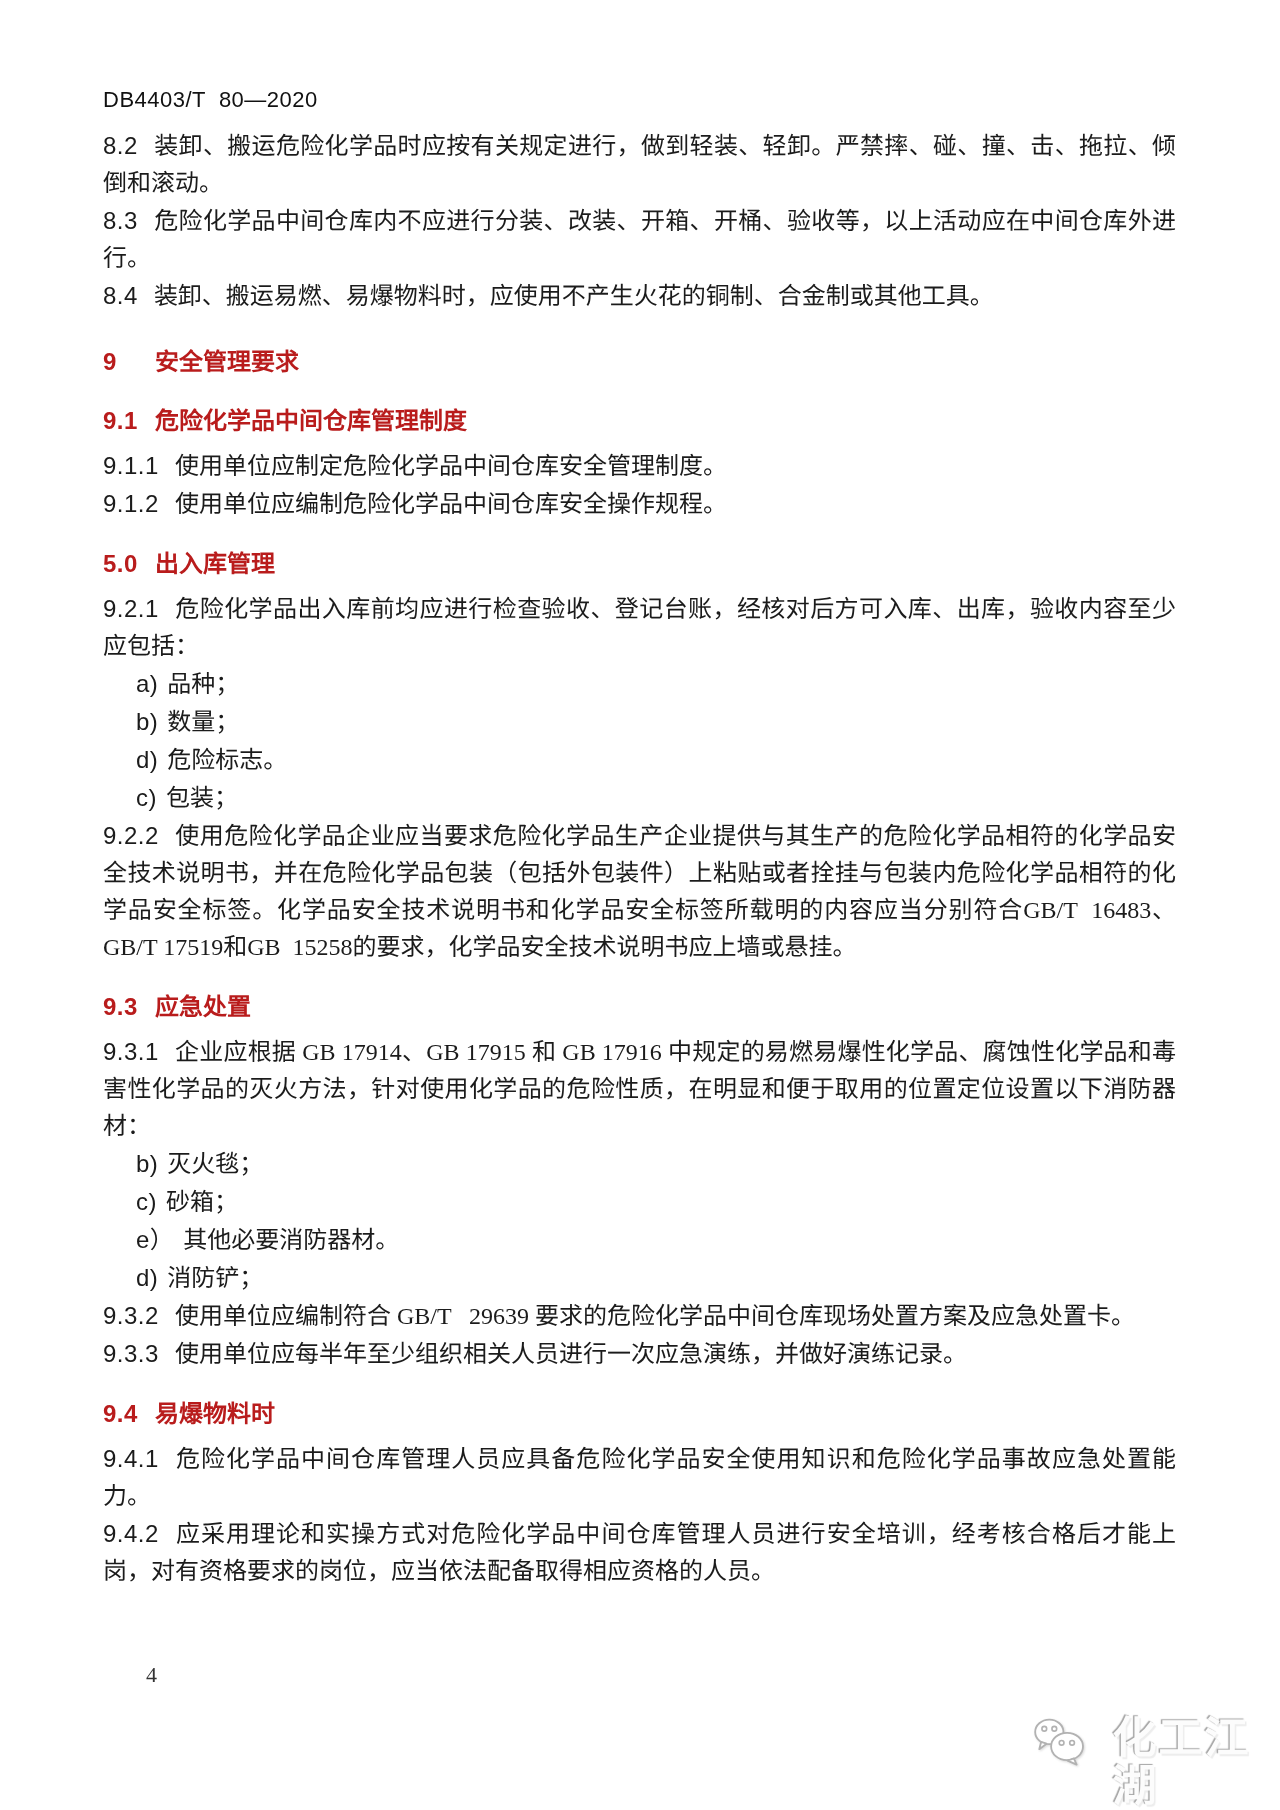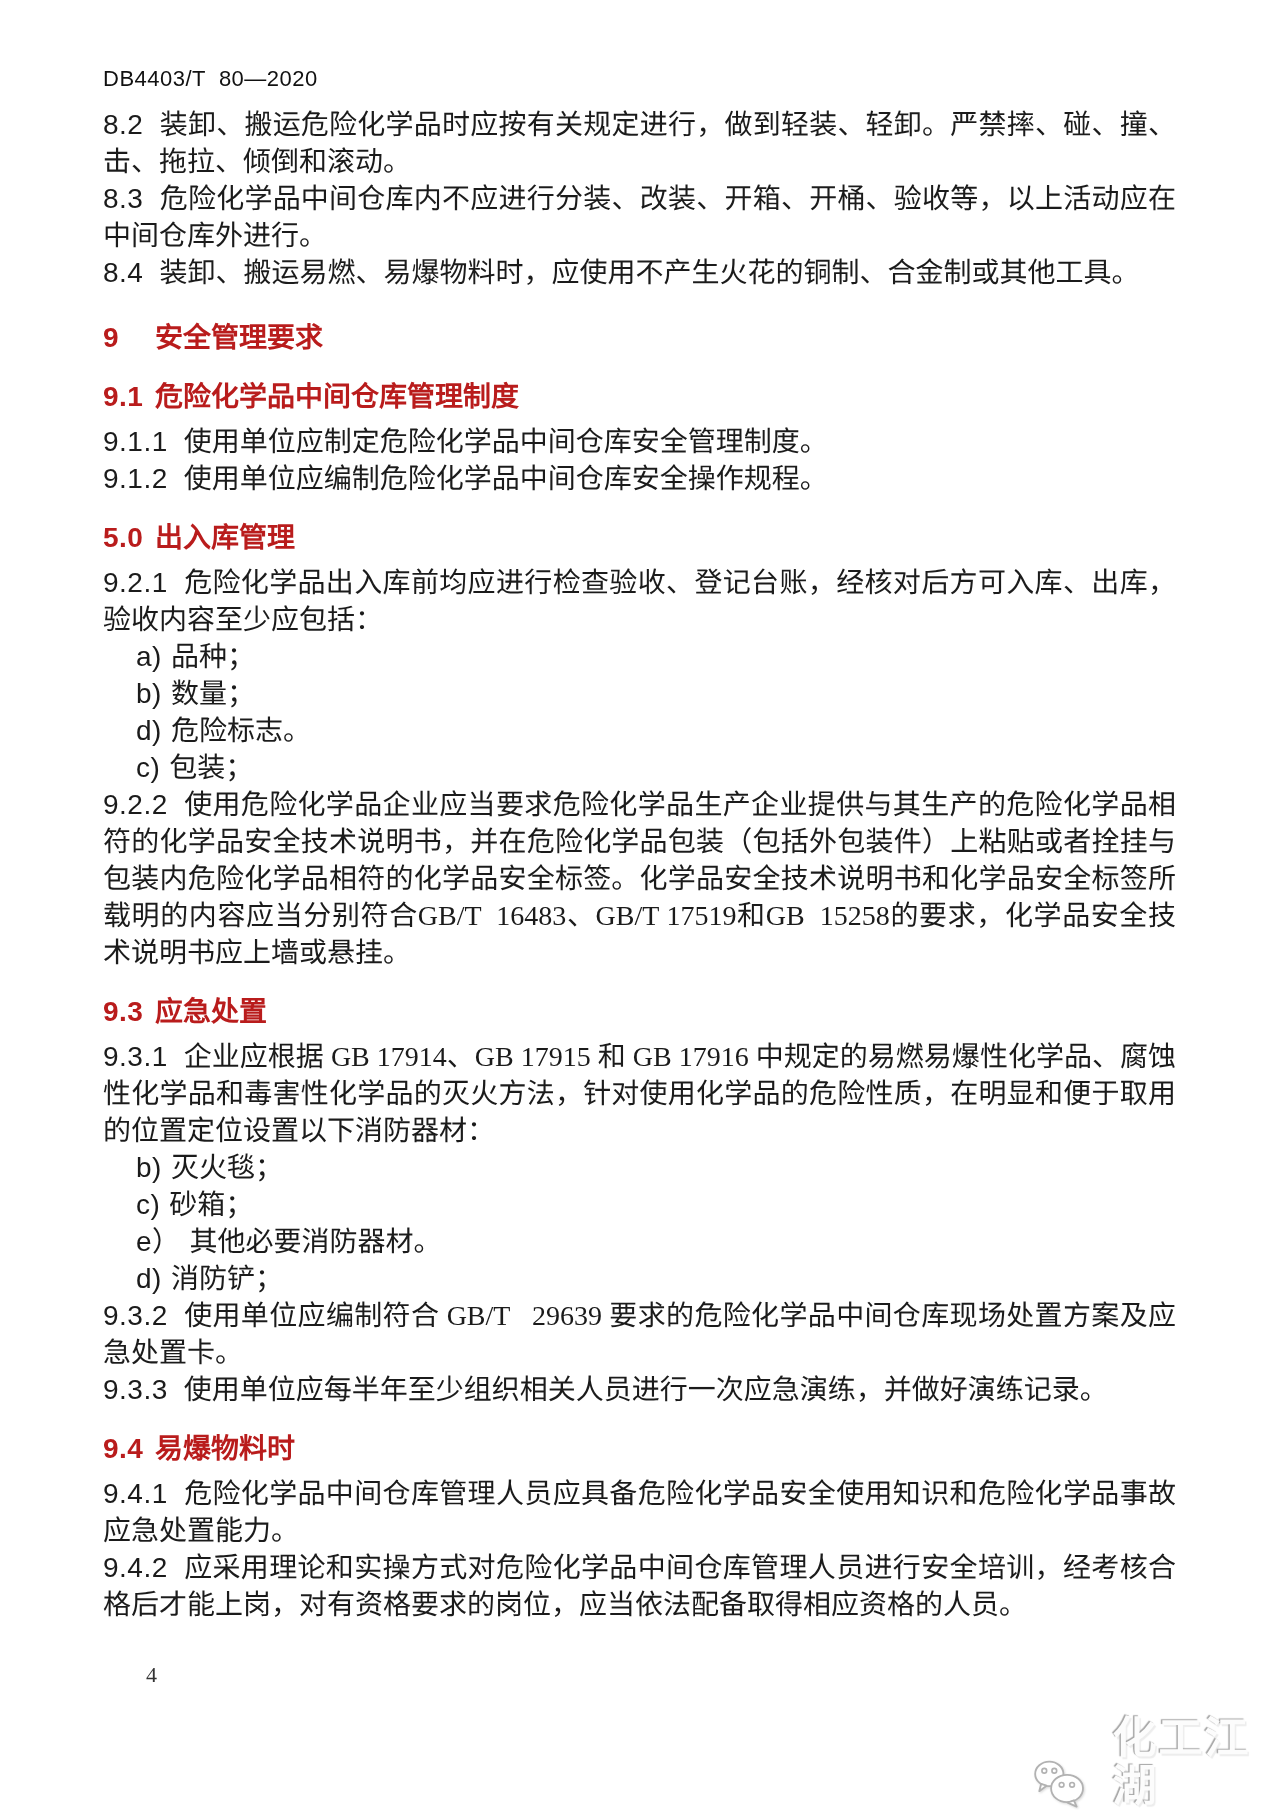--- a/index.html
+++ b/index.html
@@ -4,35 +4,35 @@
 <style>
   html,body{margin:0;padding:0;background:#ffffff;}
   body{
     width:1280px;height:1810px;position:relative;overflow:hidden;
     font-family:"Liberation Serif","DejaVu Serif",serif;
     color:#1b1b1b;
     -webkit-font-smoothing:antialiased;
   }
   .page{
     position:absolute;inset:0;
-    padding:64px 104px 0 103px;
+    padding:85px 104px 0 103px;
     box-sizing:border-box;
     background:#ffffff;
   }
   .doc-header{
     font-family:"Liberation Sans","DejaVu Sans",sans-serif;
     font-size:22px;line-height:30px;
     letter-spacing:0.5px;
     color:#111;
     white-space:pre;
     margin-bottom:12px;
   }
   #doc{width:1073px;}
   .clause, .item, .h1, .h2{
-    font-size:28px;line-height:37px;margin:0;
+    font-size:24px;line-height:37px;margin:0;
   }
   .clause{ text-align:justify; }
   .clause .txt, .item .txt{ white-space:pre-wrap; }
   .num{
     font-family:"Liberation Sans","DejaVu Sans",sans-serif;
     letter-spacing:0.5px;
   }
   .clause .num{ margin-right:16px; }
   .item{ margin-left:33px; }
   .item .num{ margin-right:9px; }
@@ -45,21 +45,21 @@
   .h1 .num, .h2 .num{
     display:inline-block;min-width:52px;font-weight:700;
   }
   .page-number{
     position:absolute;left:146px;top:1662px;
     font-family:"Liberation Serif","DejaVu Serif",serif;
     font-size:22px;color:#333;
   }
   .watermark{
     position:absolute;left:1032px;top:1714px;
-    display:flex;align-items:flex-end;
+    display:flex;align-items:flex-start;
     user-select:none;
     gap:16px;
   }
   .watermark svg{
     filter:drop-shadow(1px 1px 1px #d9d9d9);
     margin-right:8px;
   }
   .wm-text{
     font-family:"Liberation Sans","DejaVu Sans",sans-serif;
     font-size:44px;font-weight:700;line-height:48px;

